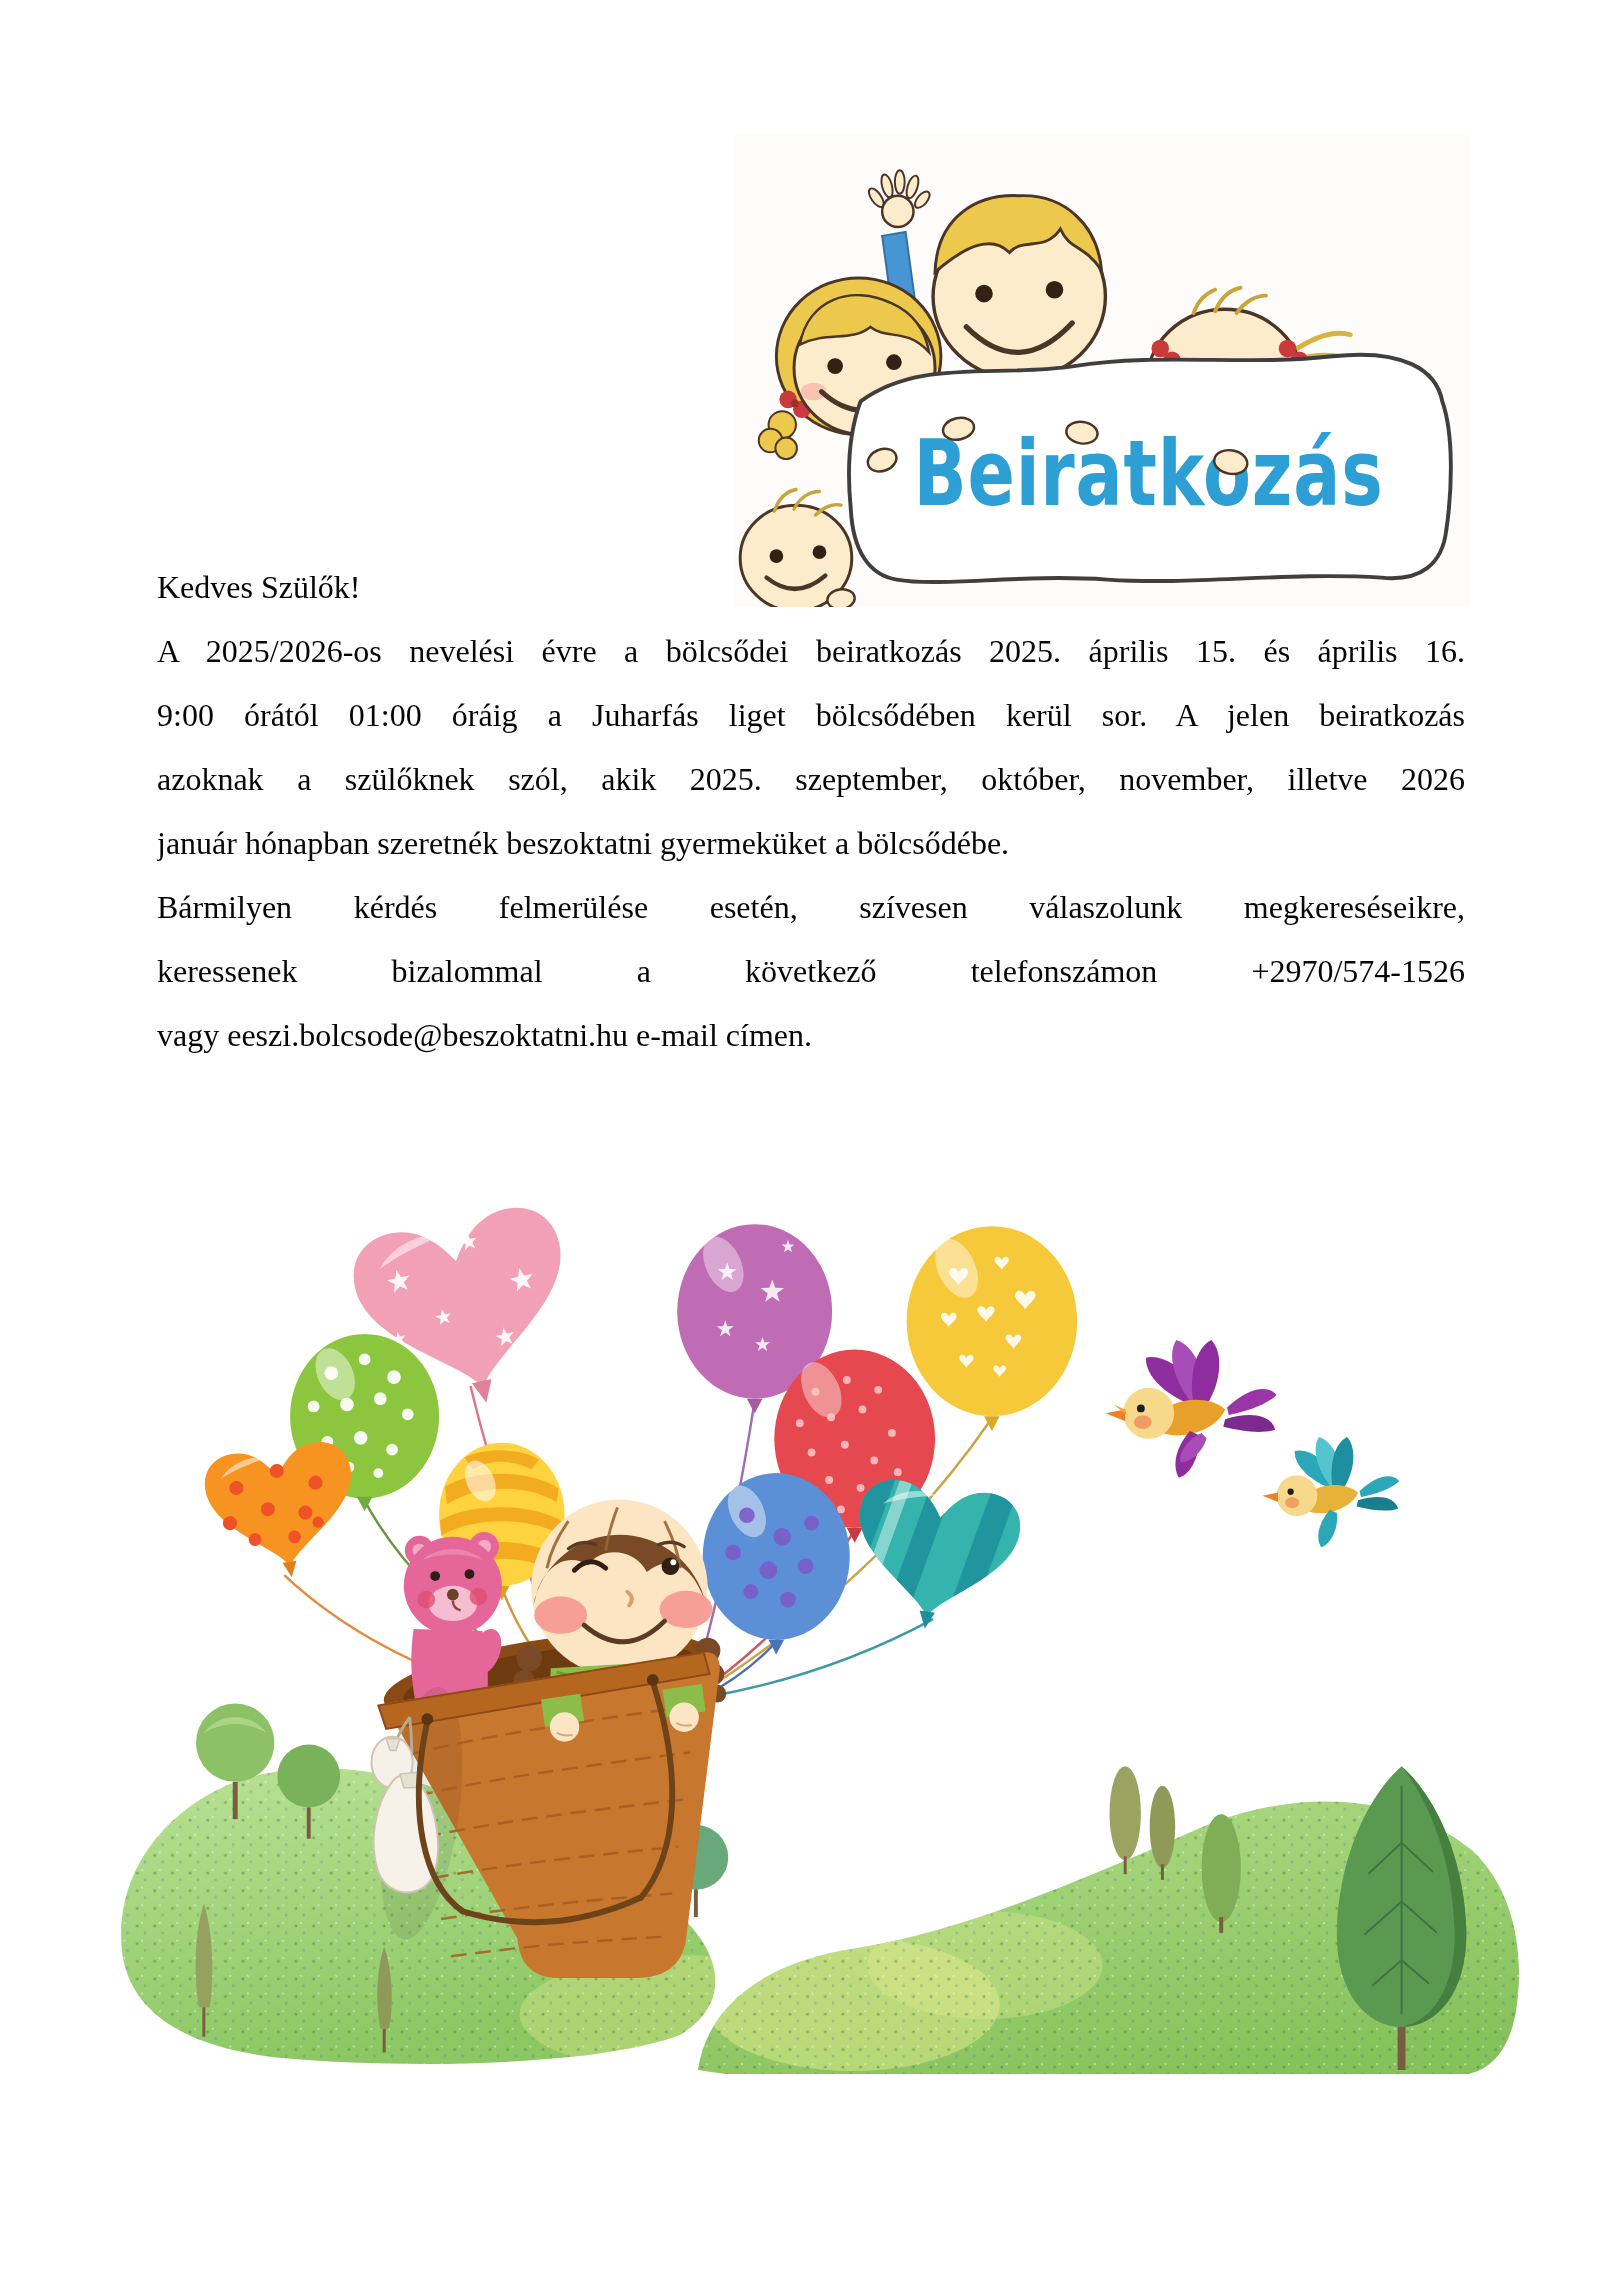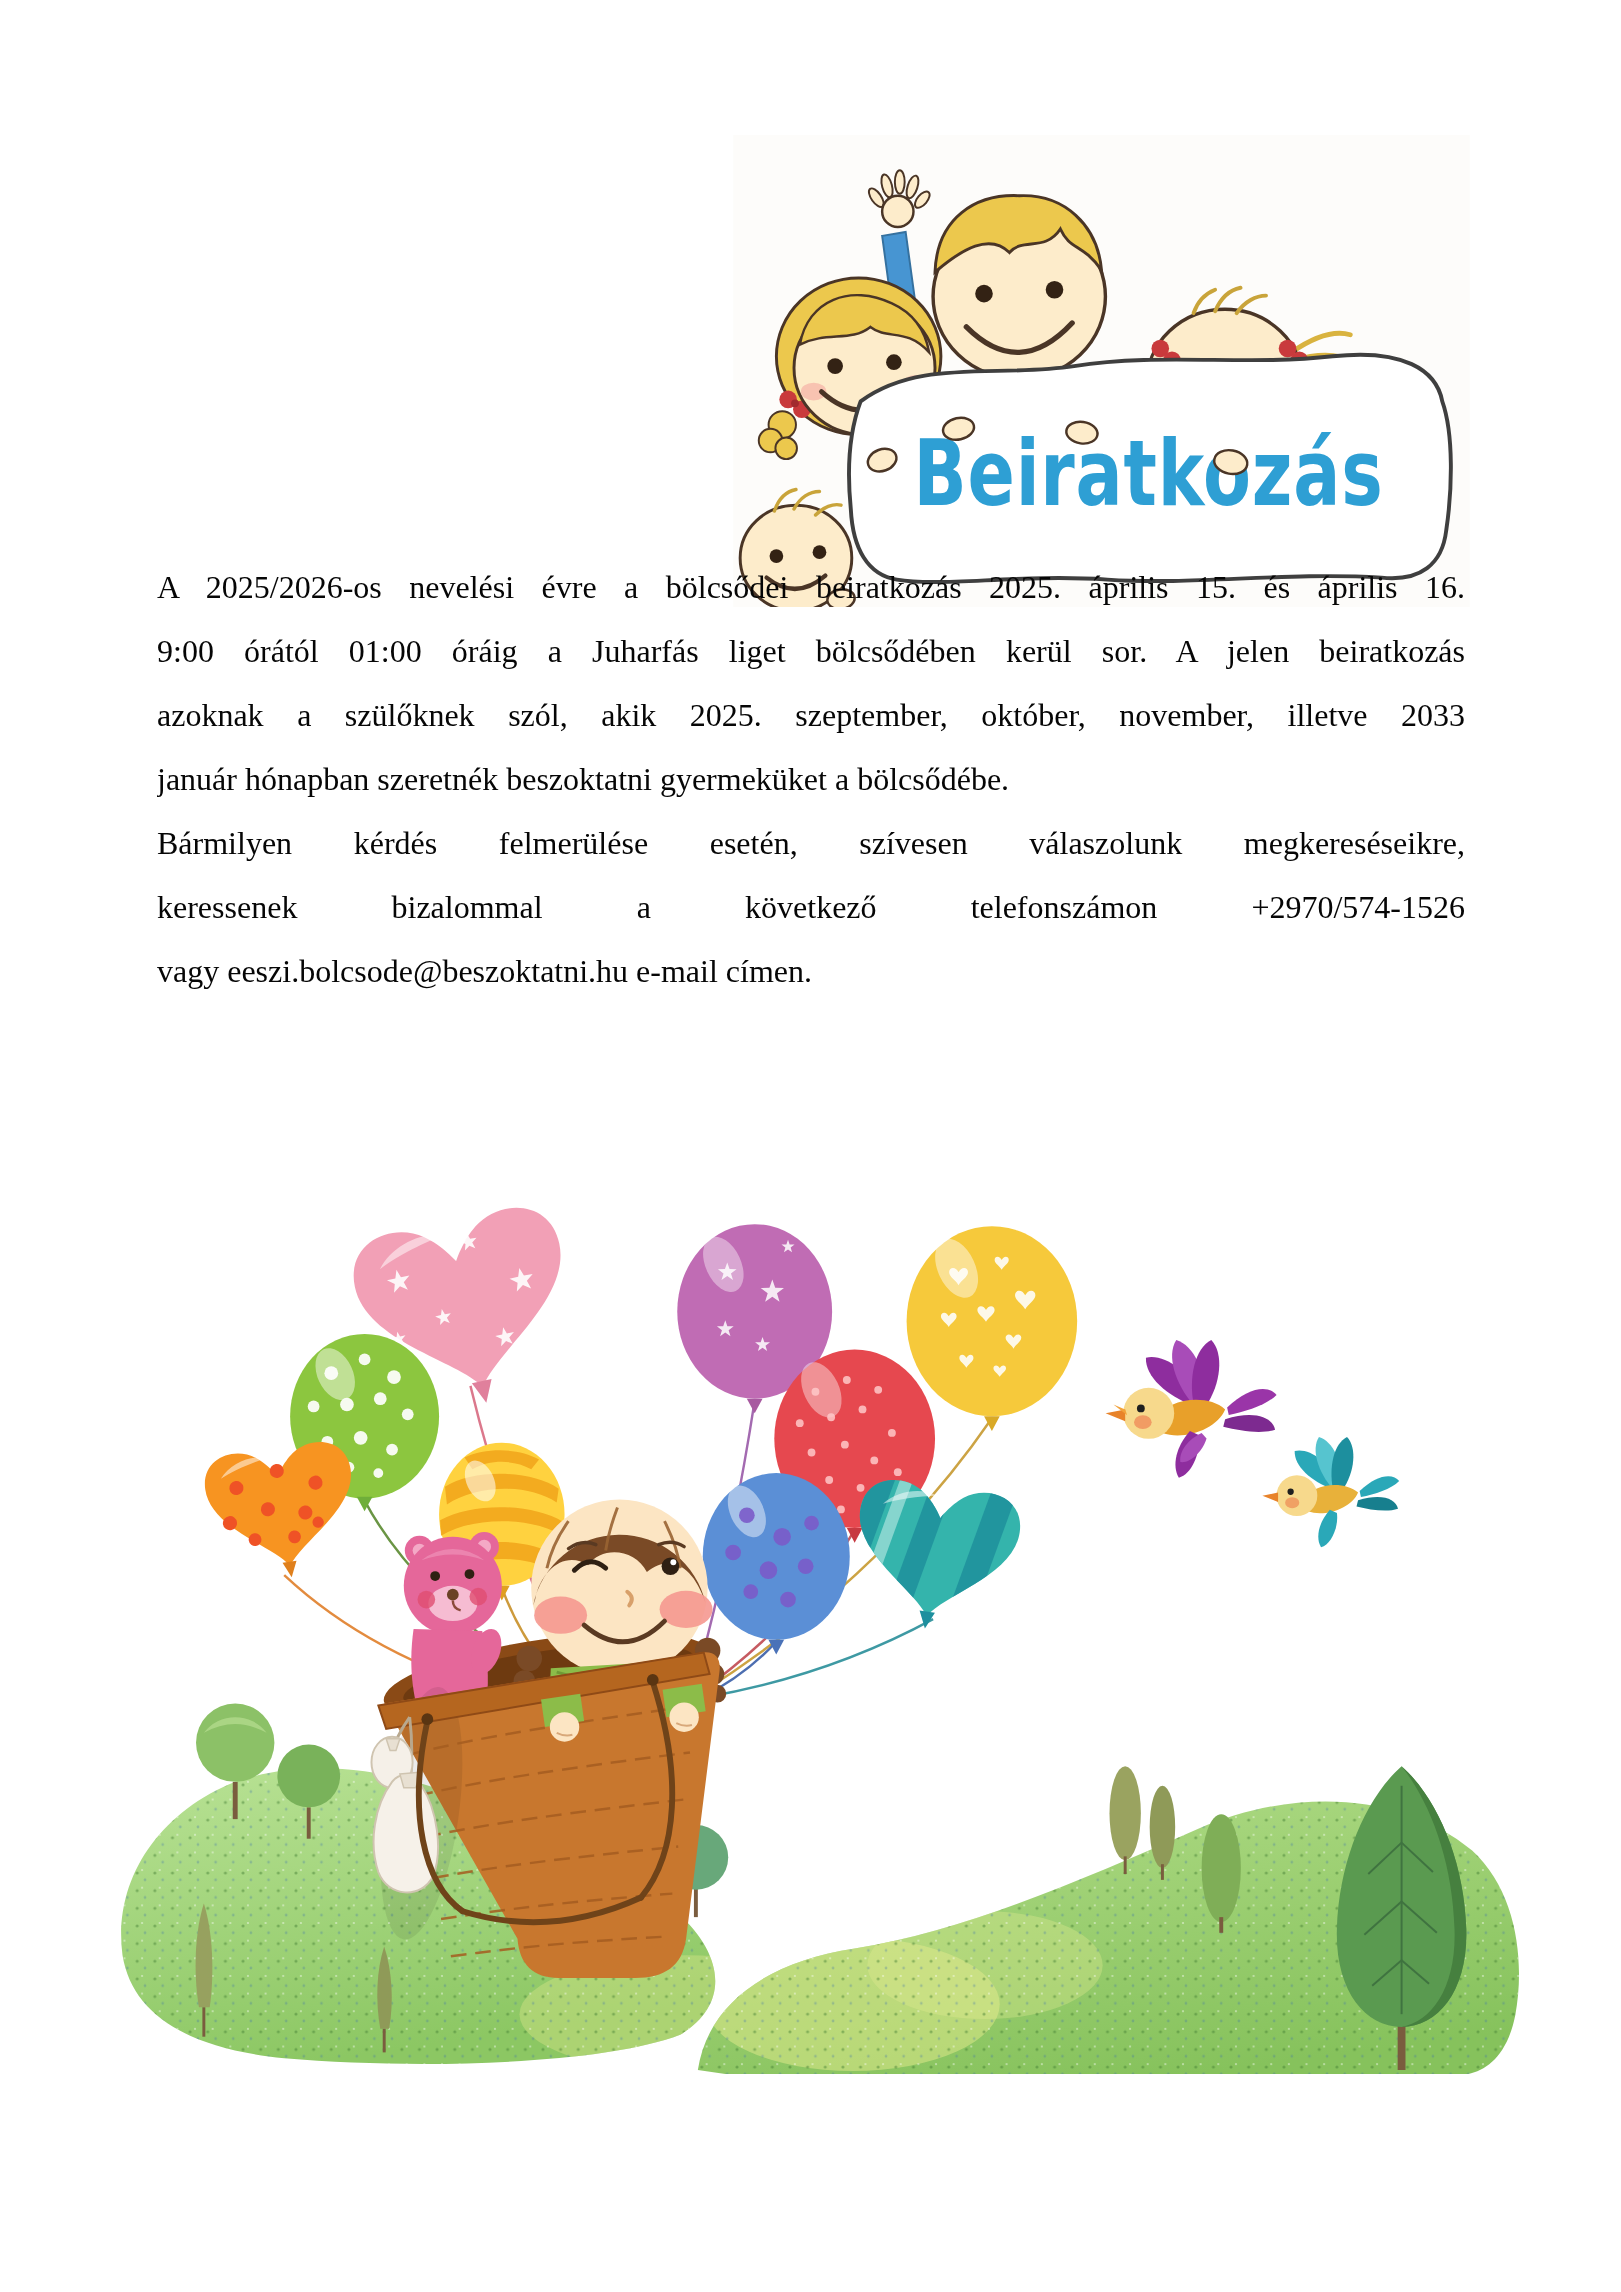--- a/index.html
+++ b/index.html
@@ -117,23 +117,24 @@
     <g fill="#fdeccb" stroke="#4a3526" stroke-width="2.5">
       <ellipse cx="230" cy="300" rx="16" ry="11" transform="rotate(-12 230 300)"></ellipse>
       <ellipse cx="356" cy="304" rx="16" ry="11" transform="rotate(8 356 304)"></ellipse>
       <ellipse cx="508" cy="334" rx="17" ry="12" transform="rotate(10 508 334)"></ellipse>
       <ellipse cx="152" cy="332" rx="15" ry="11" transform="rotate(-20 152 332)"></ellipse>
       <ellipse cx="110" cy="474" rx="14" ry="10" transform="rotate(-8 110 474)"></ellipse>
     </g>
   </svg>
 
   <div class="letter">
+    <div class="line">Kedves Szülők!</div>
     <div class="line j">A 2025/2026-os nevelési évre a bölcsődei beiratkozás 2025. április 15. és április 16.</div>
     <div class="line j">9:00 órától 01:00 óráig a Juharfás liget bölcsődében kerül sor. A jelen beiratkozás</div>
-    <div class="line j">azoknak a szülőknek szól, akik 2025. szeptember, október, november, illetve 2033</div>
+    <div class="line j">azoknak a szülőknek szól, akik 2025. szeptember, október, november, illetve 2026</div>
     <div class="line">január hónapban szeretnék beszoktatni gyermeküket a bölcsődébe.</div>
     <div class="line j">Bármilyen kérdés felmerülése esetén, szívesen válaszolunk megkereséseikre,</div>
     <div class="line j">keressenek bizalommal a következő telefonszámon +2970/574-1526</div>
     <div class="line">vagy eeszi.bolcsode@beszoktatni.hu e-mail címen.</div>
   </div>
 
   <svg class="bottom-svg" viewBox="0 0 1460 970">
     <defs>
       <polygon id="star" points="0,-10 2.35,-3.24 9.51,-3.09 3.8,1.24 5.88,8.09 0,4 -5.88,8.09 -3.8,1.24 -9.51,-3.09 -2.35,-3.24"></polygon>
       <path id="mheart" d="M0,6 C-2,2 -8,-1 -8,-5 C-8,-8.5 -4.5,-9.5 -2,-7.5 C-0.8,-6.3 0,-5 0,-5 C0,-5 0.8,-6.3 2,-7.5 C4.5,-9.5 8,-8.5 8,-5 C8,-1 2,2 0,6 Z"></path>

